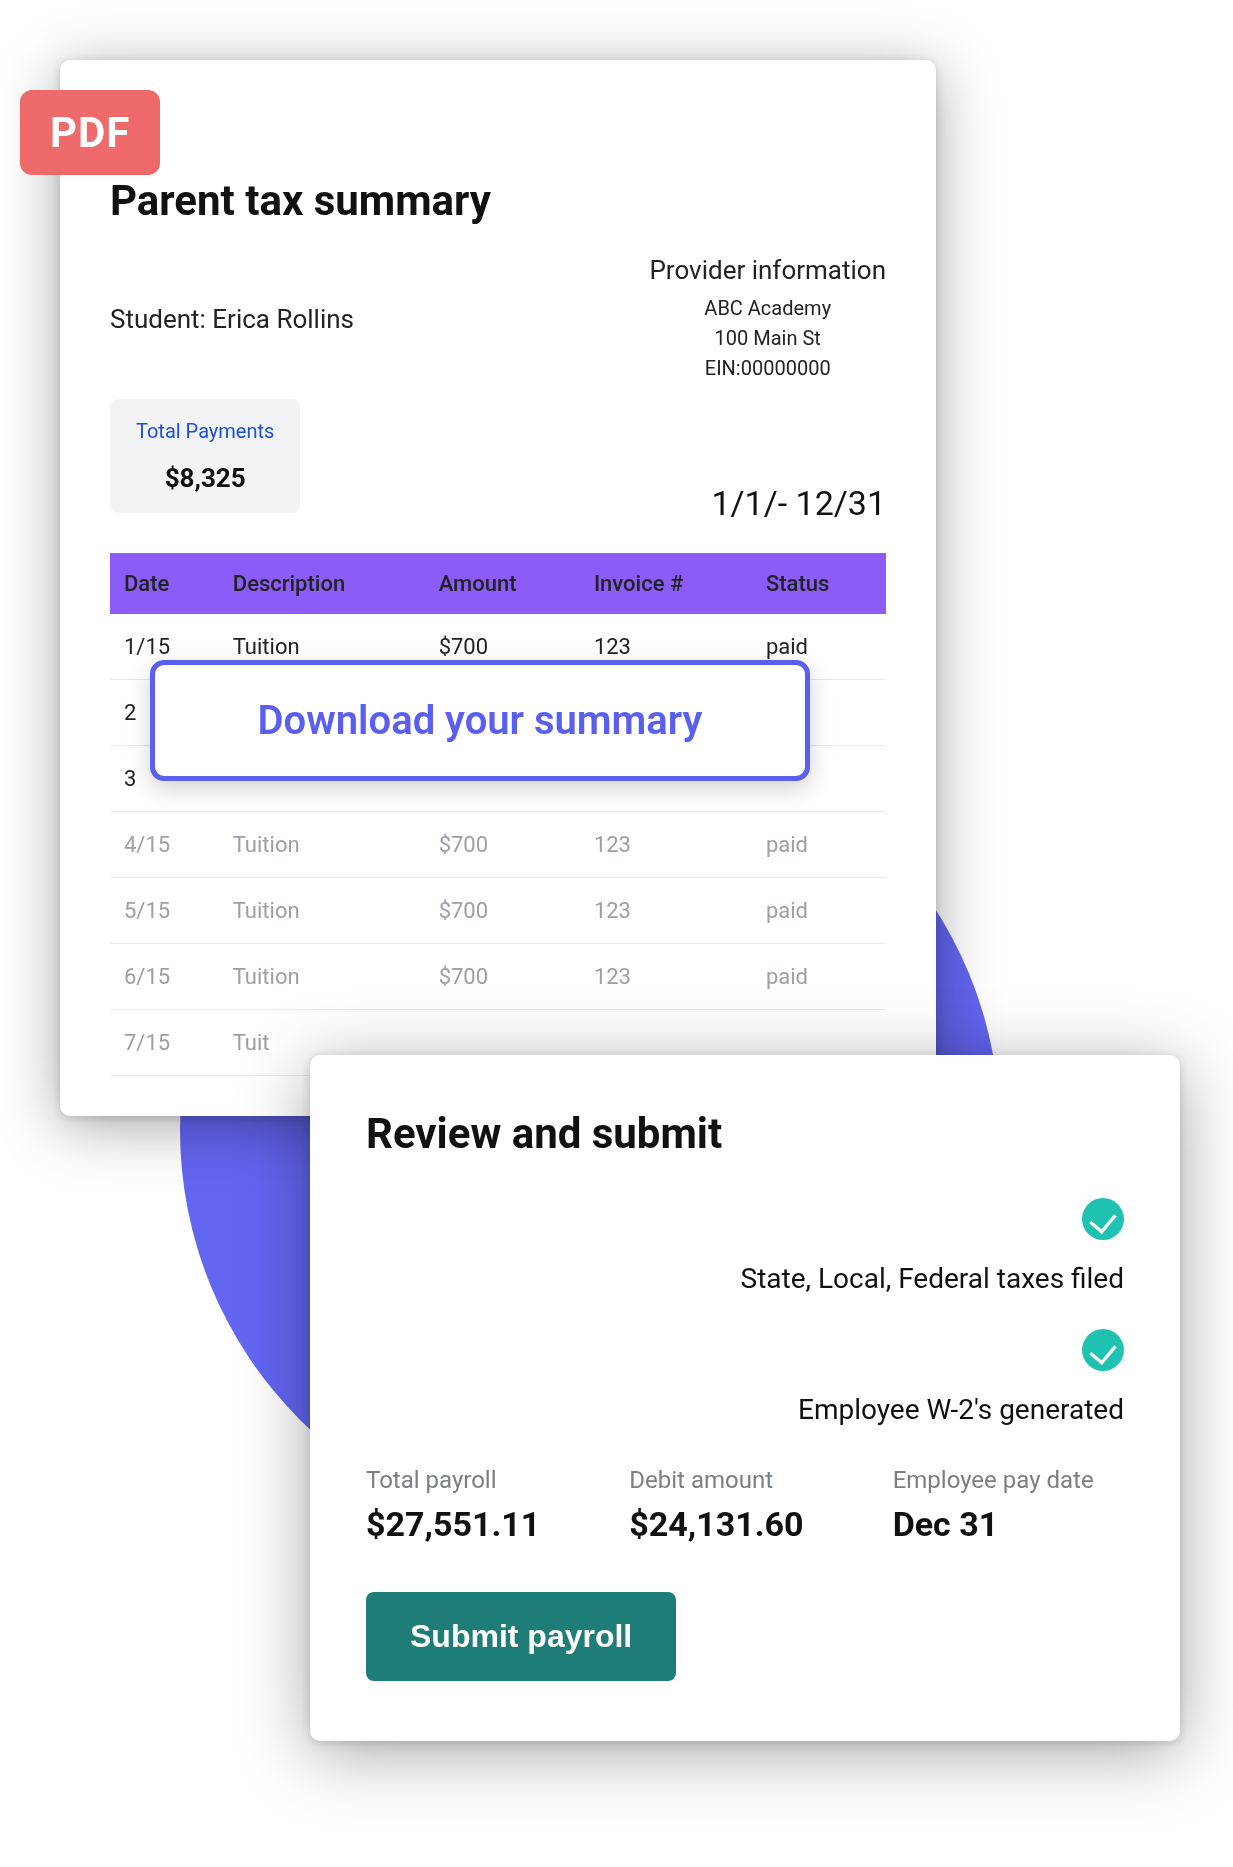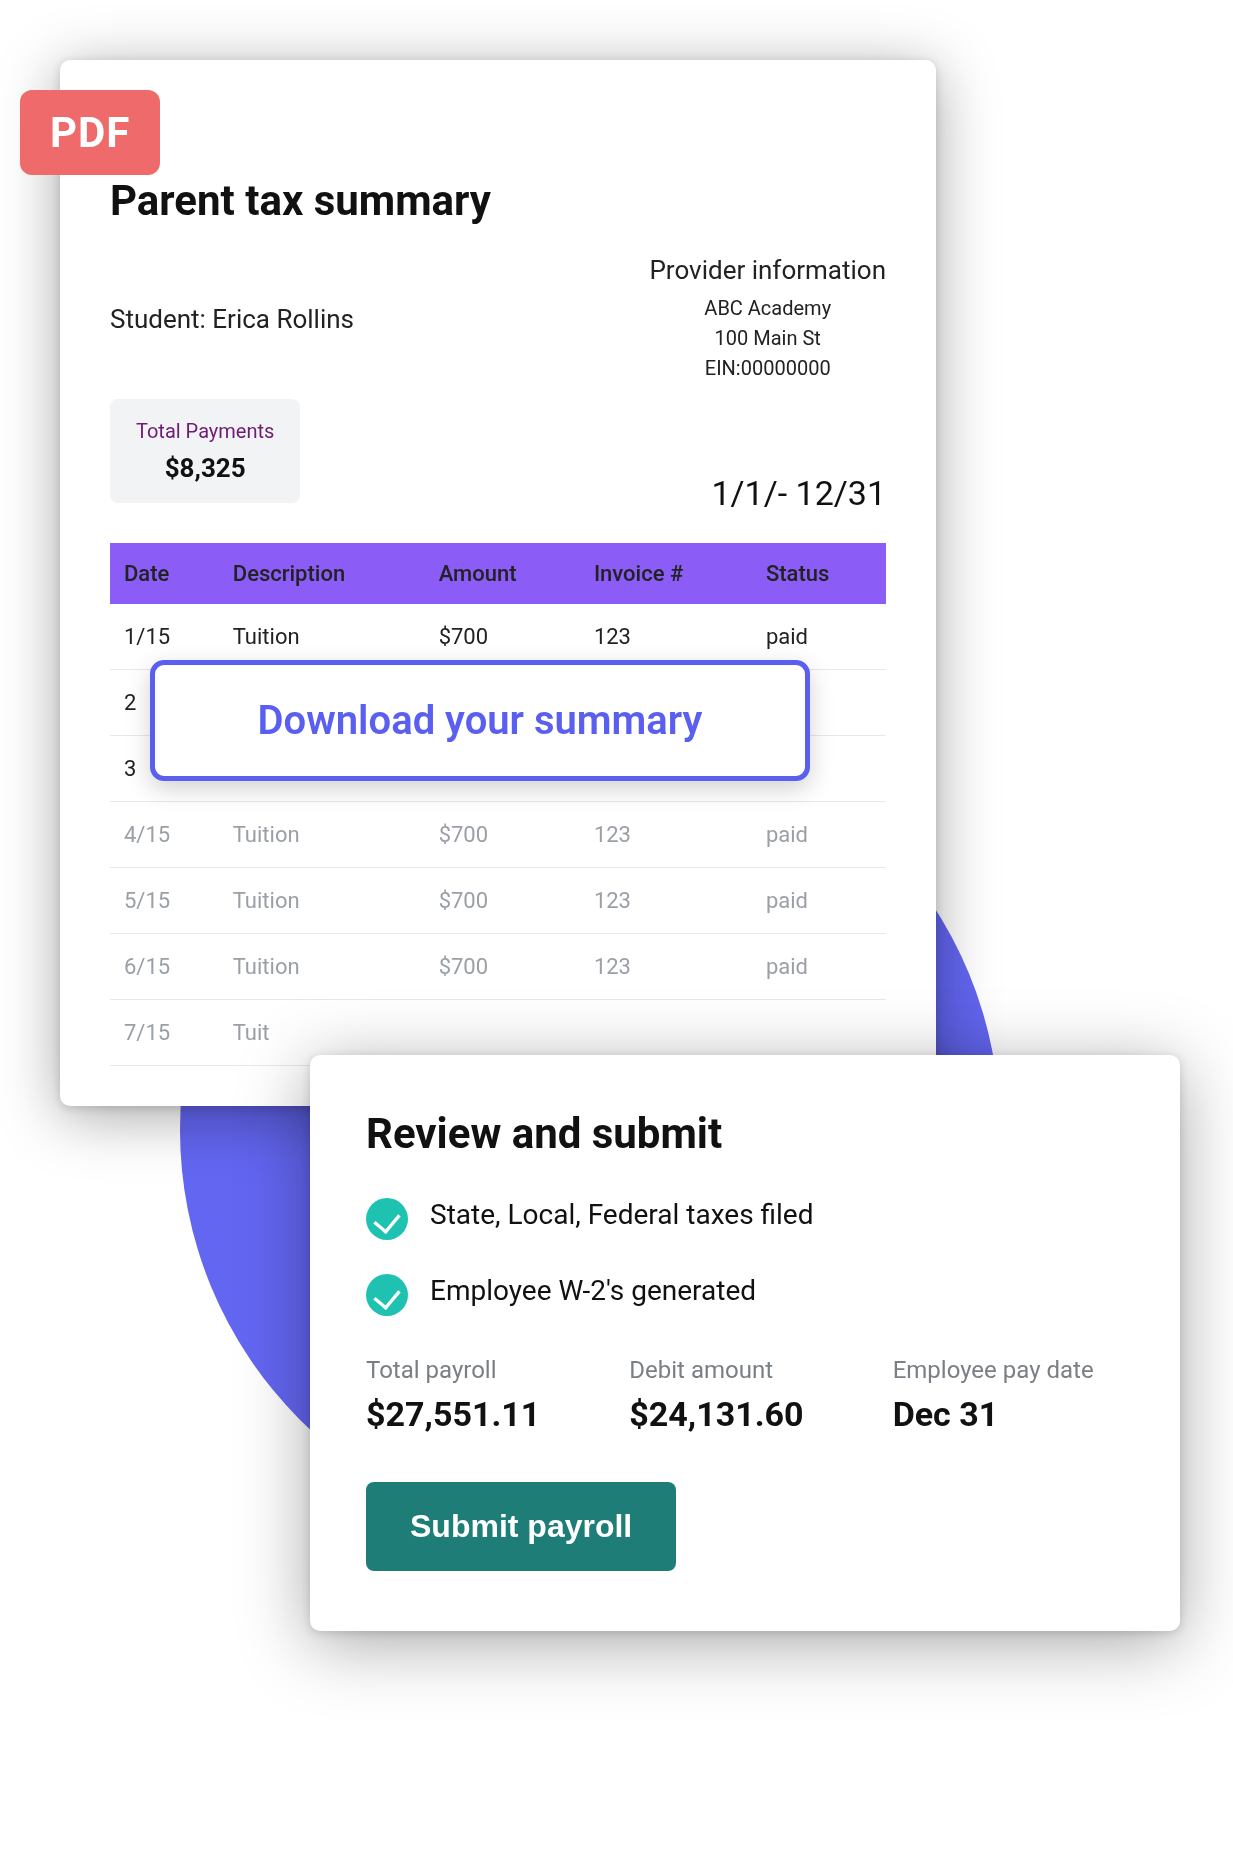--- a/index.html
+++ b/index.html
@@ -82,22 +82,22 @@
   .total-box {
     background: #f1f3f4;
     border-radius: 8px;
     padding: 20px 26px;
     display: inline-block;
     text-align: center;
     margin-bottom: 20px;
   }
   .total-label {
     font-size: 20px;
-    color: #701a75;
-    margin-bottom: 10px;
+    color: #1d4ed8;
+    margin-bottom: 20px;
   }
   .total-value {
     font-size: 26px;
     font-weight: 700;
     color: #111;
   }
   .date-range {
     text-align: right;
     font-size: 34px;
     color: #111;
@@ -155,23 +155,24 @@
     z-index: 6;
   }
   .review-title {
     font-size: 42px;
     font-weight: 700;
     color: #111;
     margin-bottom: 40px;
   }
   .check-row {
     display: flex;
-    align-items: flex-start;
+    align-items: flex-end;
     gap: 22px;
     margin-bottom: 34px;
+    flex-direction: column;
   }
   .check-circle {
     width: 42px;
     height: 42px;
     border-radius: 50%;
     background: #1fc2b0;
     position: relative;
     flex-shrink: 0;
   }
   .check-circle::after {

